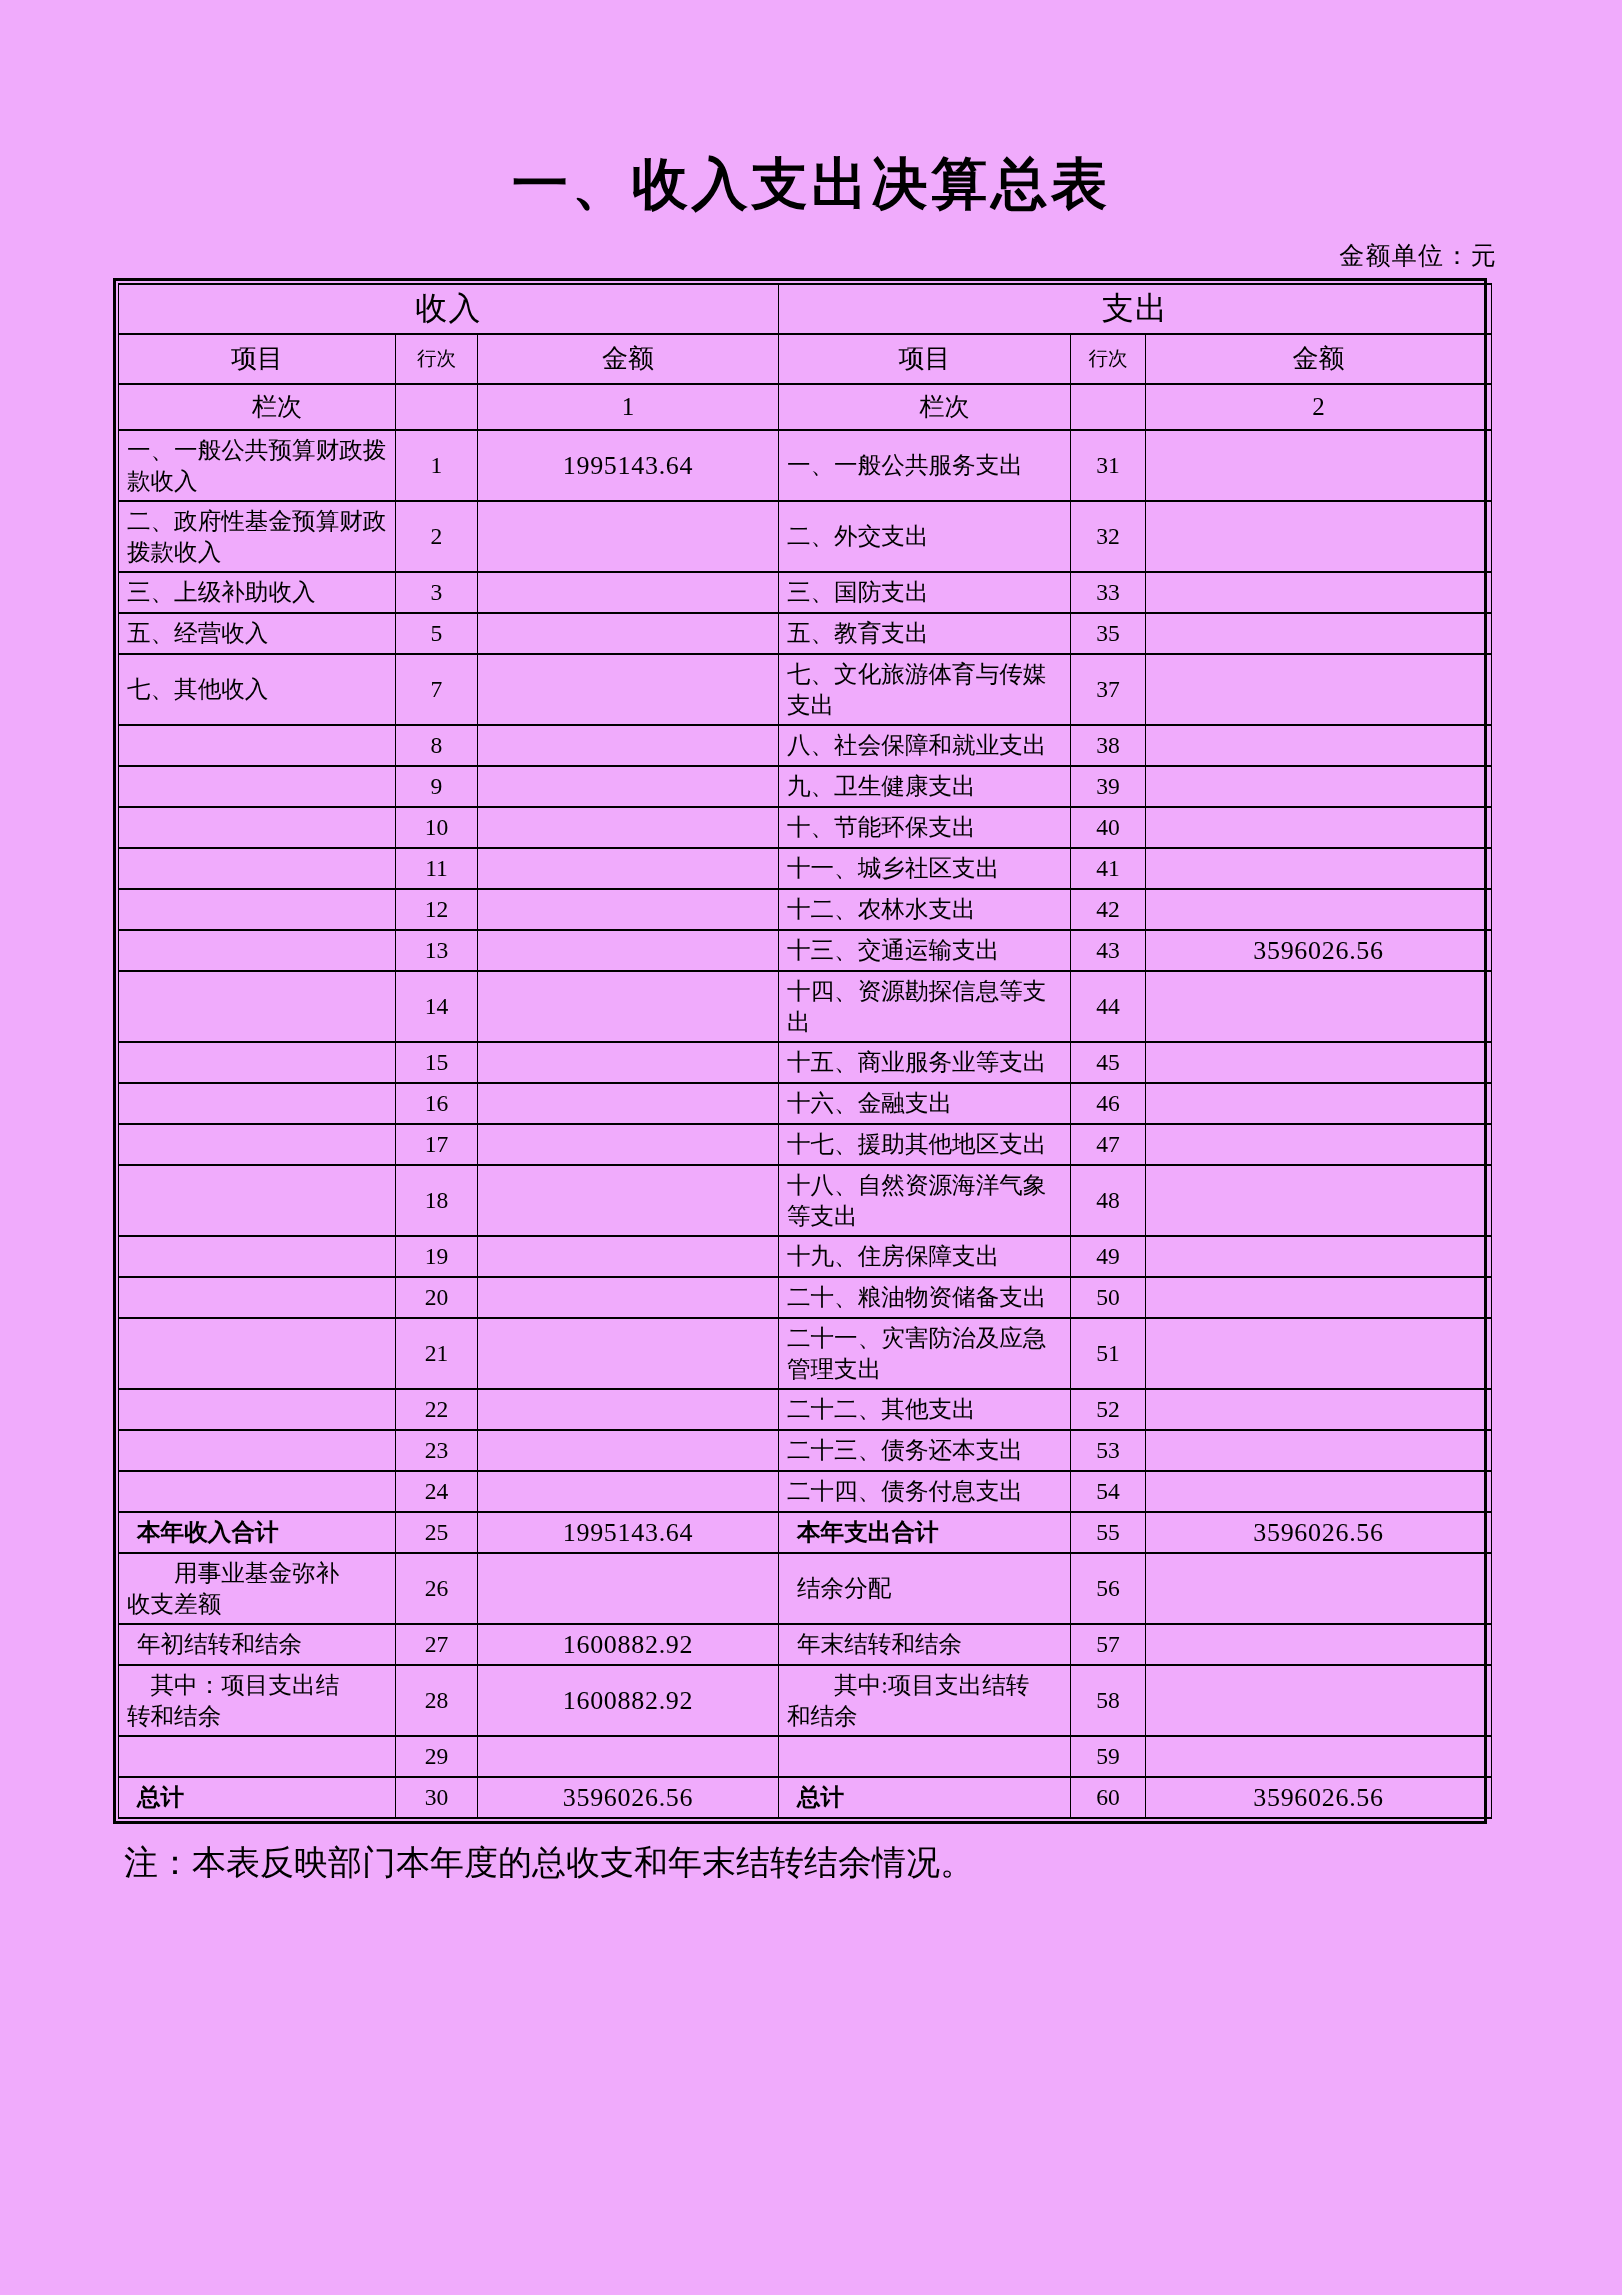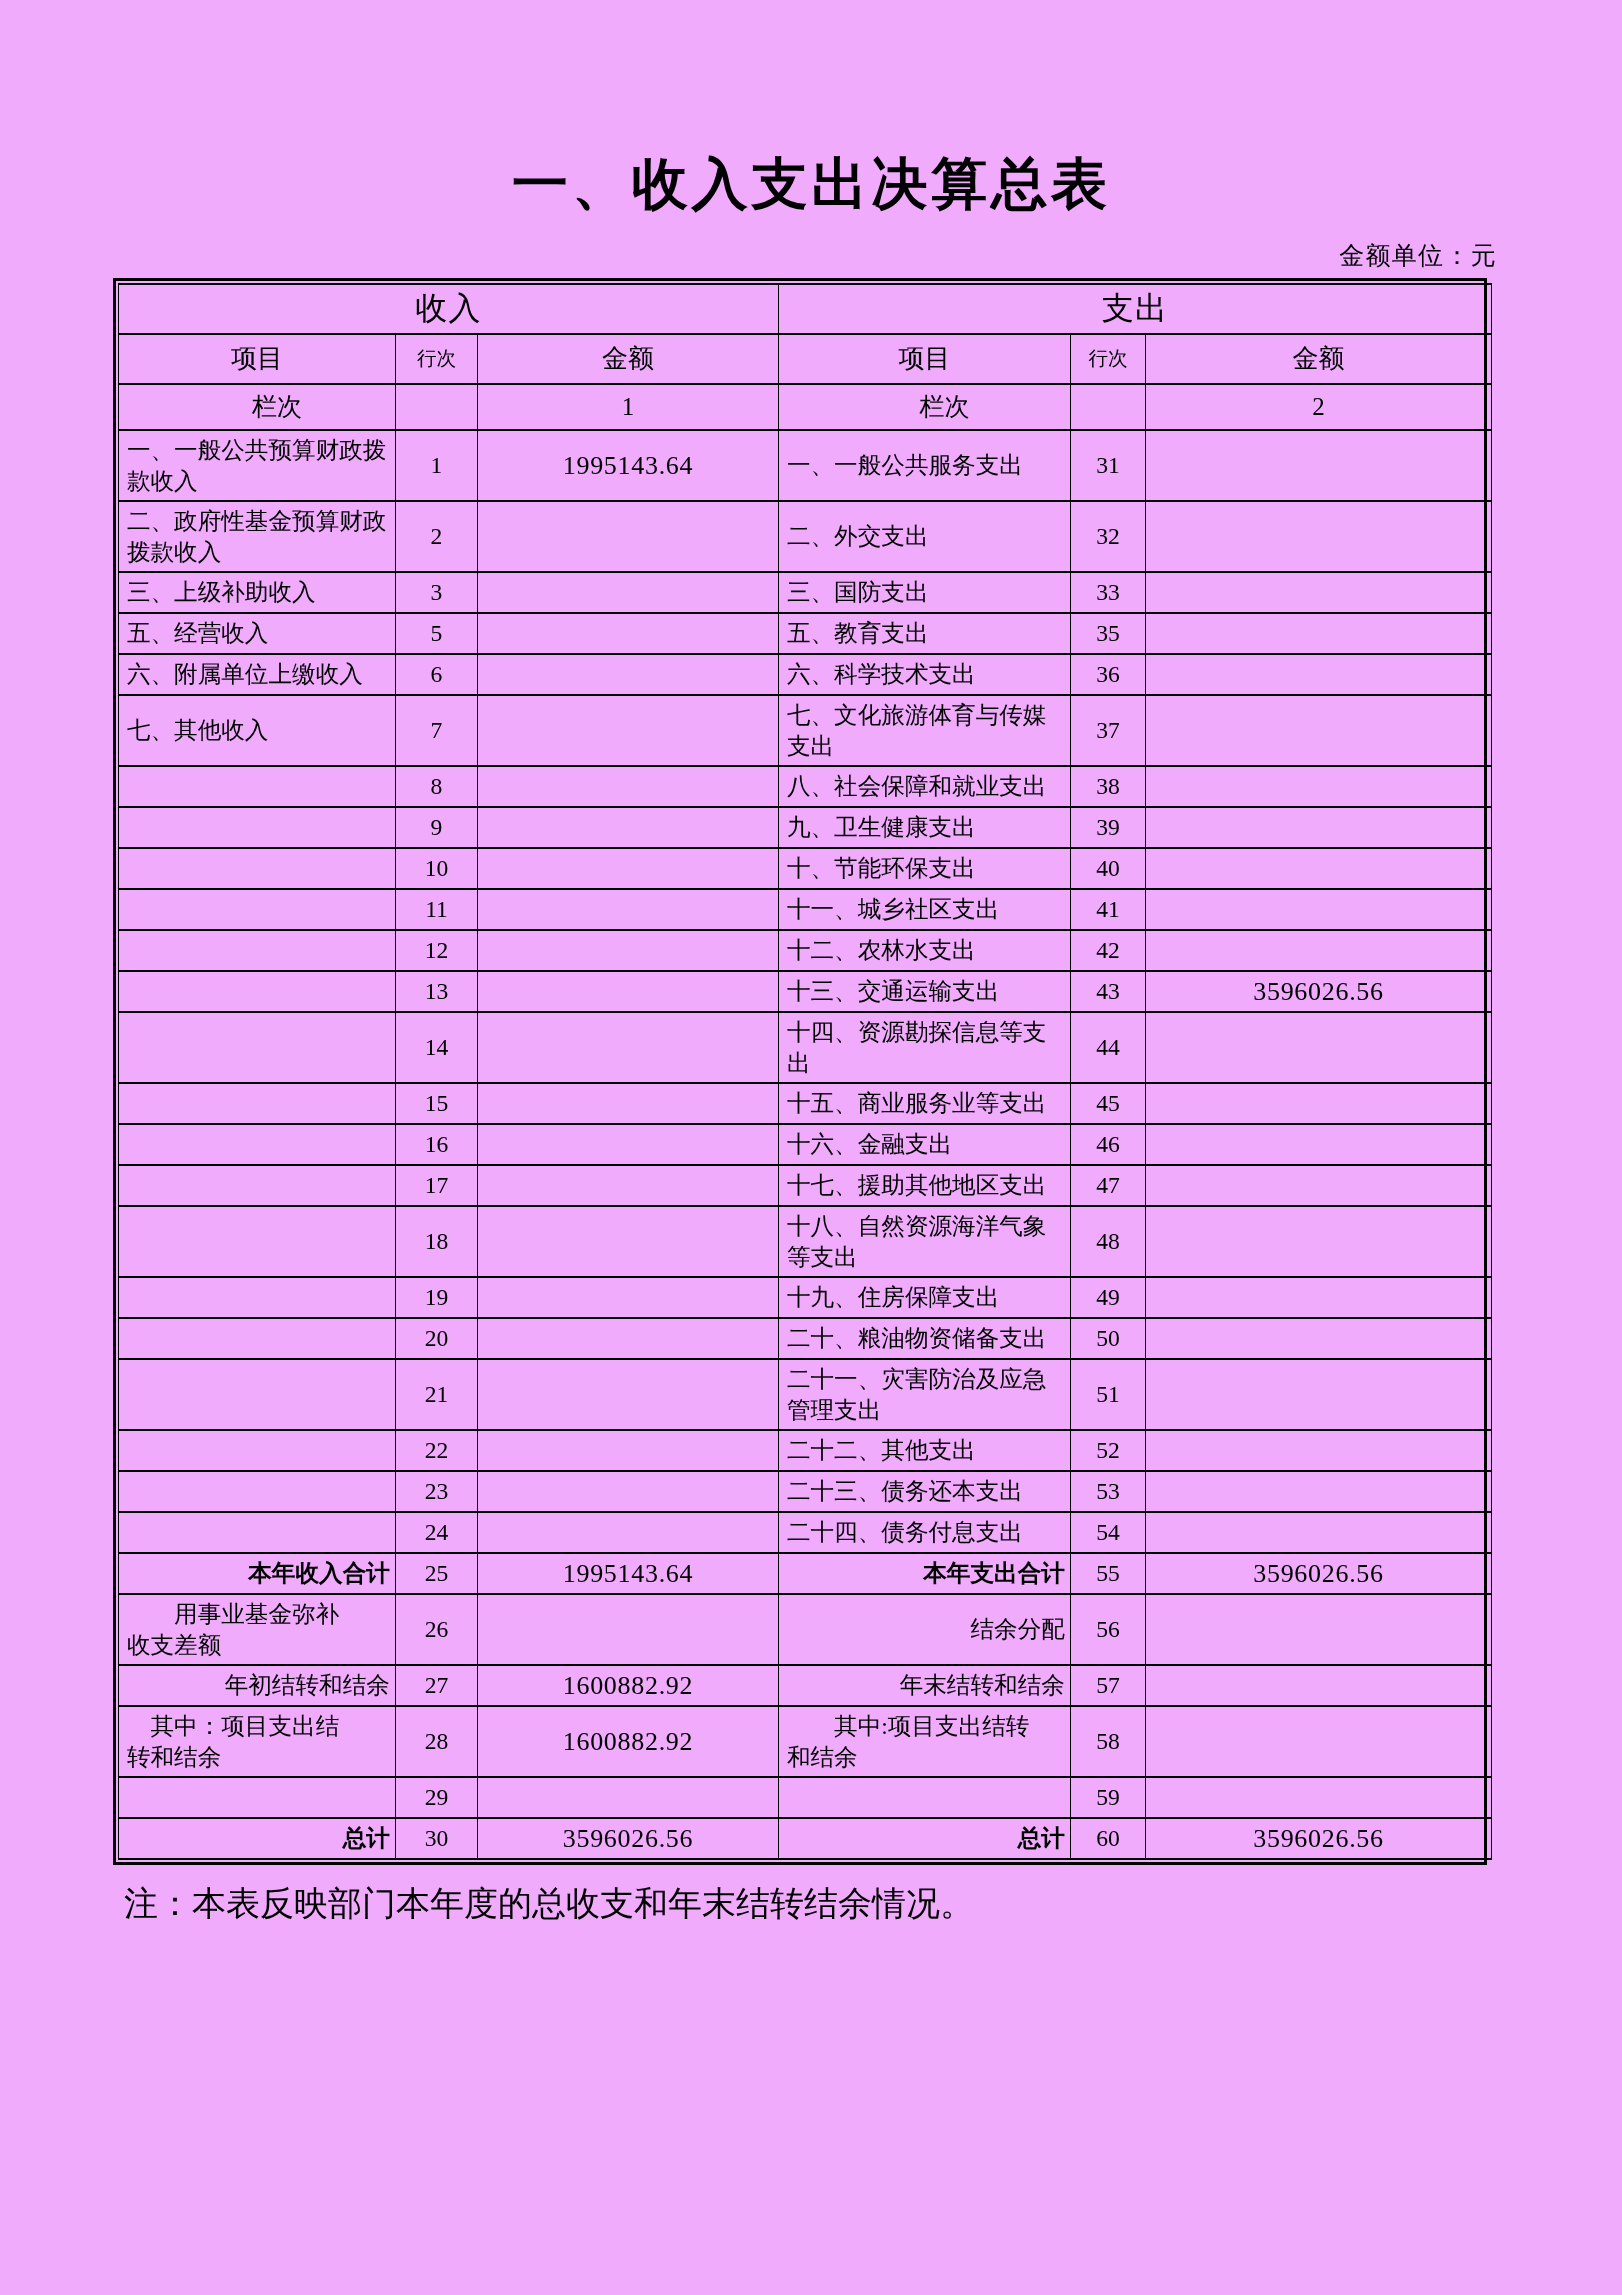--- a/index.html
+++ b/index.html
@@ -48,21 +48,21 @@
   tr.hr2 { height:50px; }
   tr.hr3 { height:46px; }
   tr.rh  { height:41px; }
   tr.tall{ height:71px; }
   .sec-h  { text-align:center; font-size:32px; letter-spacing:1.3px; }
   .col-h  { text-align:center; font-size:26px; }
   .col-h.small { font-size:19.6px; }
   .lanci  { text-align:center; font-size:25px;padding-left:40px; }
   .idx    { text-align:center; font-size:25px; }
   .c-item { text-align:left; padding:1.3px 5.2px 1.3px 7.9px; white-space:pre-wrap; }
-  .c-item.center { text-align:right; padding-left:12px; }
+  .c-item.center { text-align:left; padding-left:18px; }
   .c-line { text-align:center; }
   .c-amt  { text-align:center; font-size:26px; letter-spacing:0.7px; }
   .bold   { font-weight:bold; }
   .footnote {
     margin:15.7px 0 0 124px;
     font-size:34px;
   }
 </style>
 </head>
 <body>
@@ -131,28 +131,20 @@
             <td class="c-amt"></td>
           </tr>
           <tr class="rh">
             <td class="c-item">五、经营收入</td>
             <td class="c-line">5</td>
             <td class="c-amt"></td>
             <td class="c-item">五、教育支出</td>
             <td class="c-line">35</td>
             <td class="c-amt"></td>
           </tr>
-          <tr class="rh">
-            <td class="c-item">六、附属单位上缴收入</td>
-            <td class="c-line">6</td>
-            <td class="c-amt"></td>
-            <td class="c-item">六、科学技术支出</td>
-            <td class="c-line">36</td>
-            <td class="c-amt"></td>
-          </tr>
           <tr class="tall">
             <td class="c-item">七、其他收入</td>
             <td class="c-line">7</td>
             <td class="c-amt"></td>
             <td class="c-item">七、文化旅游体育与传媒支出</td>
             <td class="c-line">37</td>
             <td class="c-amt"></td>
           </tr>
           <tr class="rh">
             <td class="c-item"></td>

